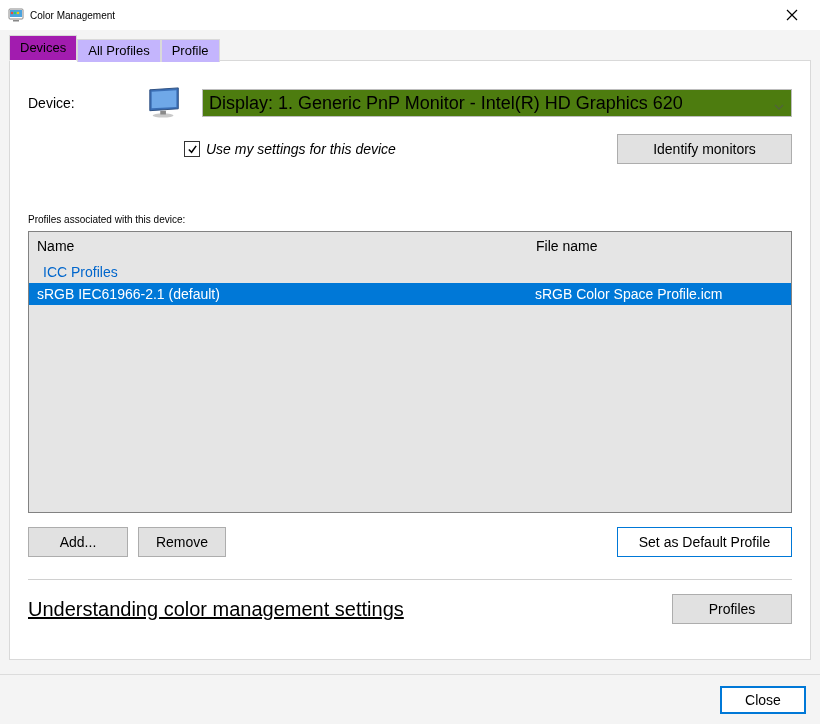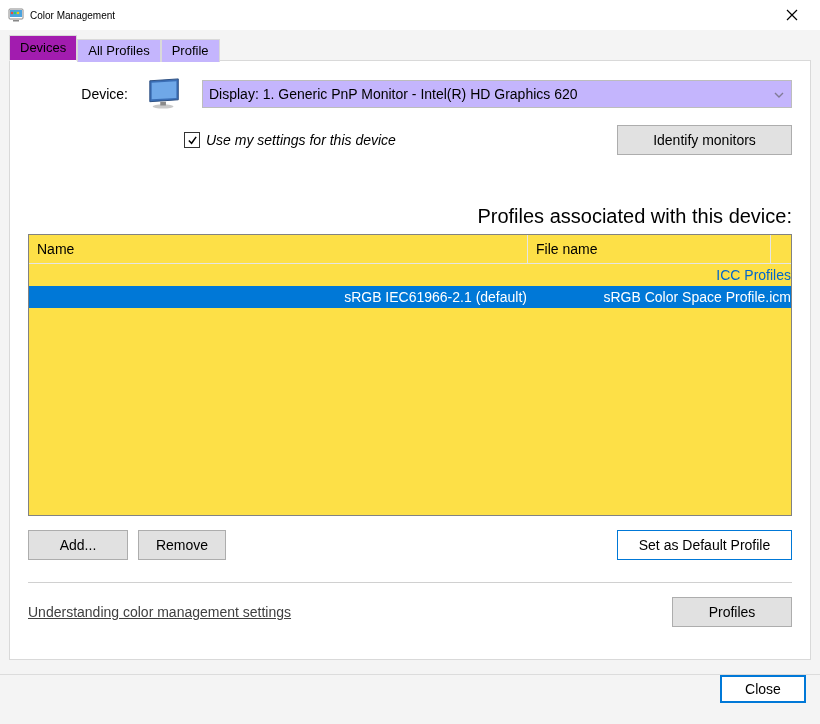--- a/index.html
+++ b/index.html
@@ -80,48 +80,47 @@
     border-bottom: 1px solid #fff;
     z-index: 3;
   }
 
   .tab-body {
     background: #fff;
     border: 1px solid #d9d9d9;
     margin: 0 9px 0 9px;
     height: 600px;
     box-sizing: border-box;
-    padding: 16px 18px 14px 18px;
+    padding: 25px 18px 14px 18px;
     position: relative;
     z-index: 1;
-    text-align: right;
   }
 
   .row-device {
     display: flex;
     align-items: center;
     gap: 18px;
   }
   .label-device {
     width: 100px;
     font-size: 14px;
   }
   .monitor-icon {
     width: 38px; height:34px;
   }
   .device-select {
     flex: 1;
     height: 26px;
-    background: #c4b5fd;
+    background: #4d7c0f;
     border: 1px solid #bdbdbd;
     display: flex;
     align-items: center;
     padding: 0 6px;
     justify-content: space-between;
-    font-size: 14px;
+    font-size: 18px;
     cursor: pointer;
   }
   .chev-down { width:12px; height:12px; opacity:.6; }
 
   .row-checkbox {
     display: flex;
     align-items: center;
     margin-top: 14px;
     margin-left: 156px;
     justify-content: space-between;
@@ -148,28 +147,28 @@
     box-sizing: border-box;
   }
   .btn.wide { width: 175px; }
   .btn.focus {
     border: 1px solid #0078d7;
     background:#fff;
   }
 
   .section-label {
     margin-top: 50px;
-    font-size: 20px;
+    font-size: 10px;
   }
 
   .profiles-box {
     border: 1px solid #828282;
     height: 280px;
     margin-top: 6px;
-    background: #fde047;
+    background: #e5e5e5;
     display:flex;
     flex-direction:column;
   }
   .profiles-header {
     display:flex;
     border-bottom: 1px solid #e5e5e5;
     height: 28px;
     align-items:center;
     font-size:14px;
   }
@@ -208,31 +207,32 @@
     border-top:1px solid #d0d0d0;
     margin: 22px 0 14px 0;
   }
 
   .bottom-row {
     display:flex;
     justify-content:space-between;
     align-items:center;
   }
   .link {
-    color:#404040;
+    color:#000000;
     text-decoration: underline;
     cursor:pointer;
-    font-size:14px;
+    font-size:20px;
   }
 
   .dialog-footer {
     height: 50px;
     background:#f4f4f4;
     border-top:1px solid #dcdcdc;
     display:flex;
+    align-items:center;
     justify-content:flex-end;
     padding-right: 14px;
     box-sizing:border-box;
     position:absolute;
     bottom:0; left:0; right:0;
   }
   .btn.default {
     border: 2px solid #0078d7;
     background:#fff;
     height:28px;

